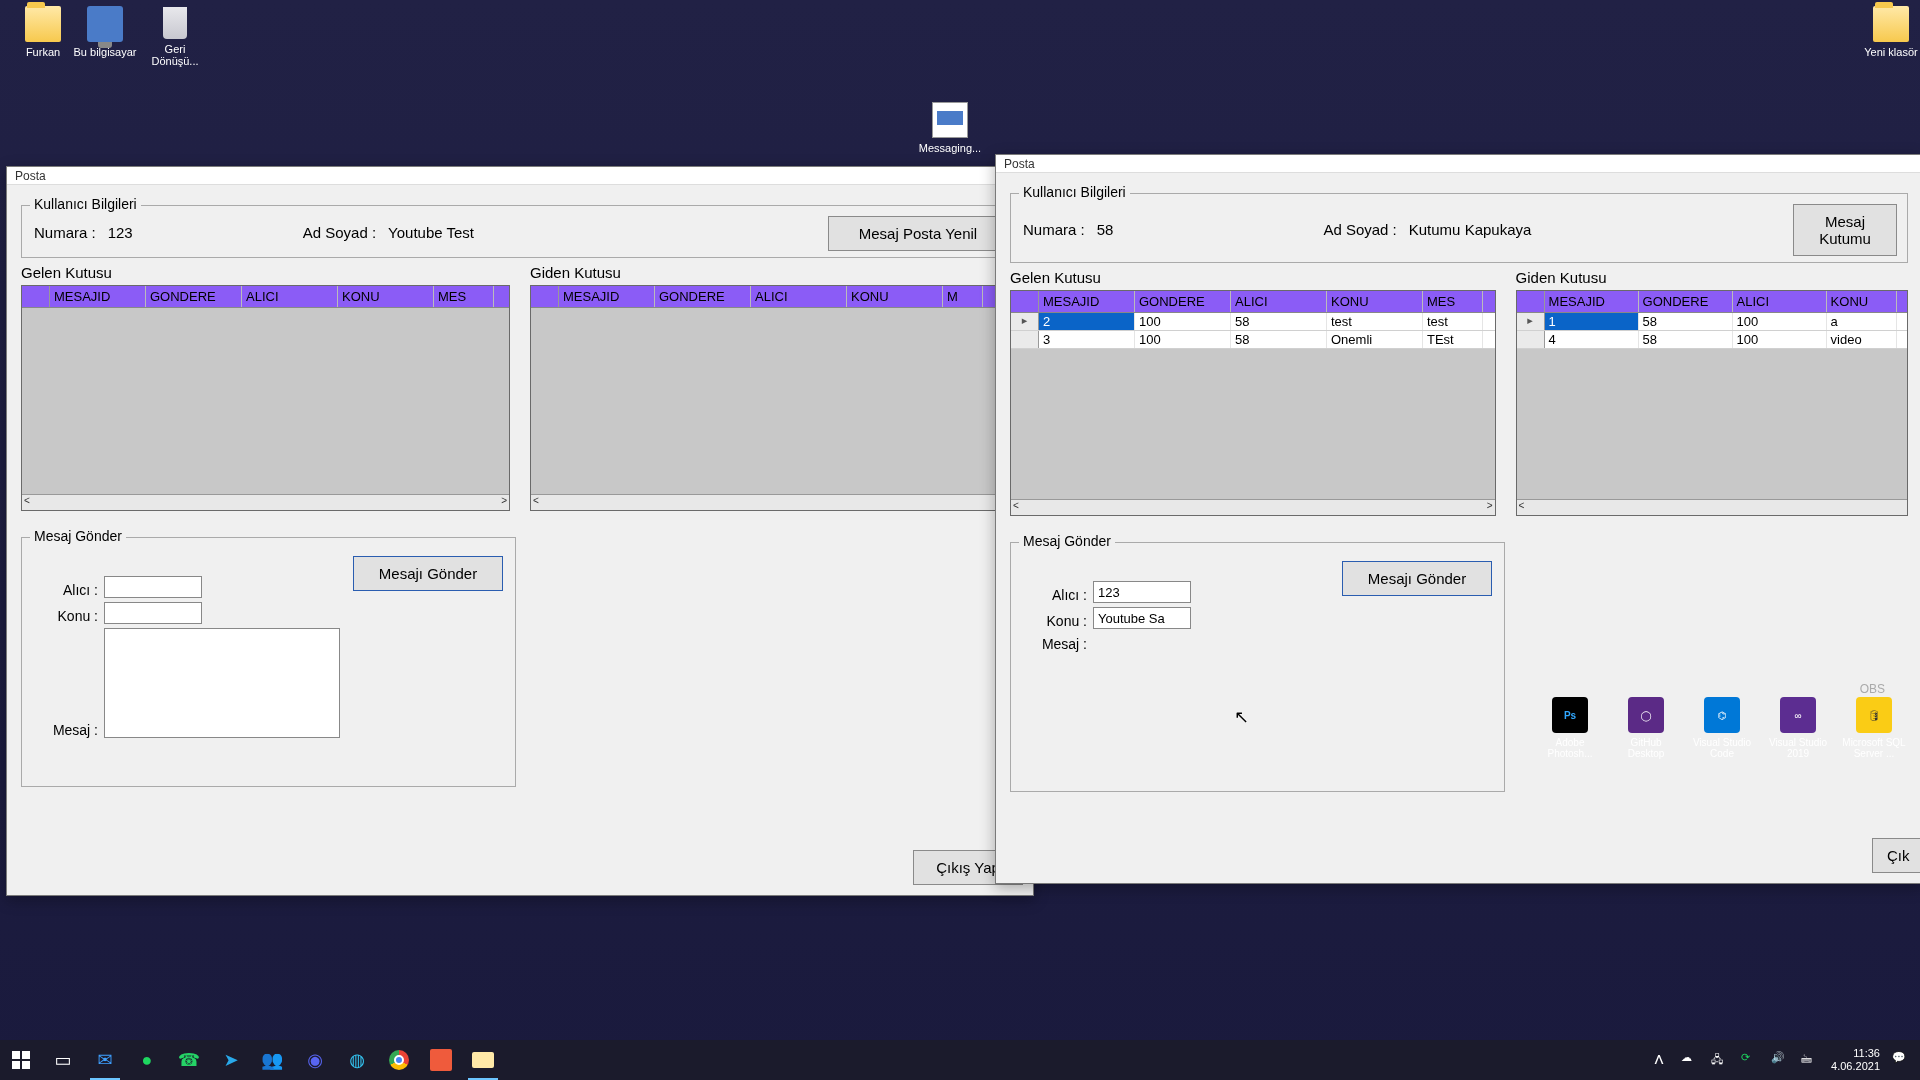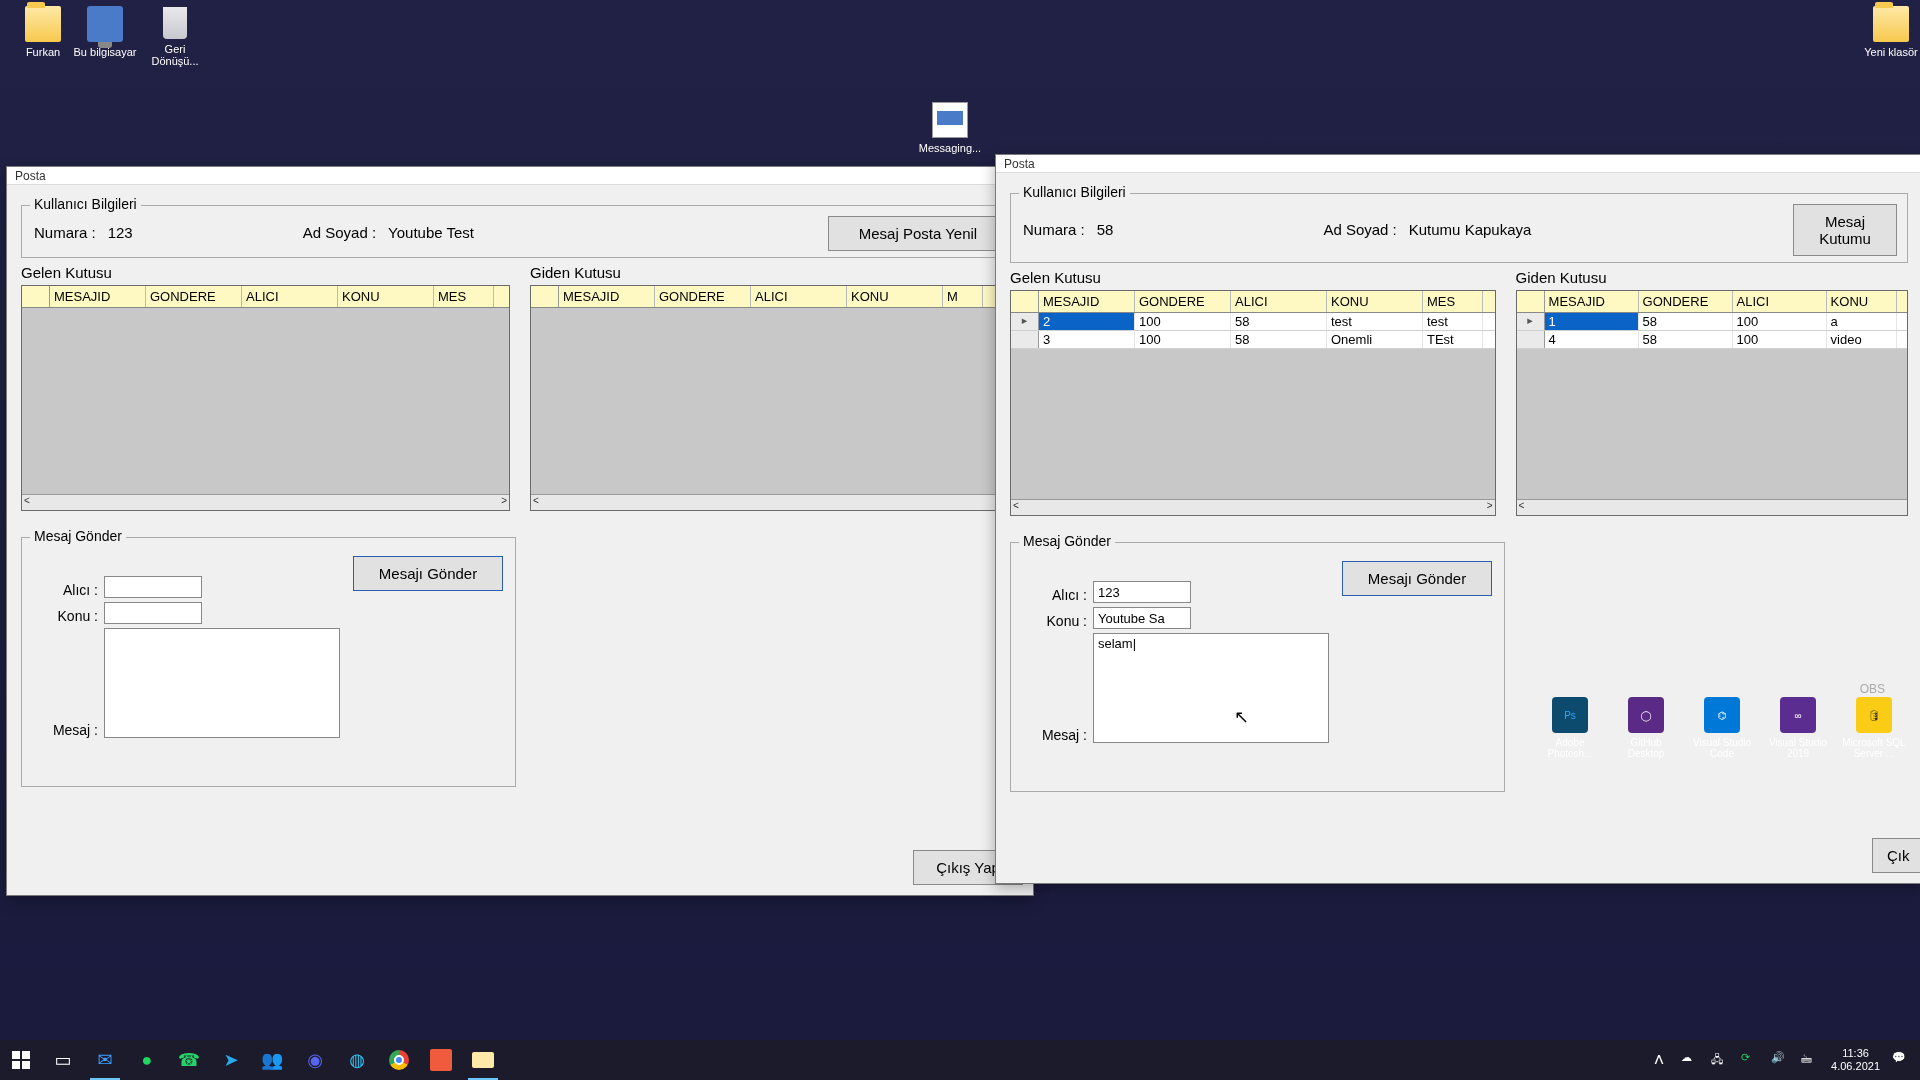--- a/index.html
+++ b/index.html
@@ -26,21 +26,21 @@
 .groupbox-title { position:absolute; top:-10px; left:8px; background:#f0f0f0; padding:0 4px; font-size:14px; }
 
 .info-row { display:flex; gap:40px; padding:6px 2px 8px; }
 .info-row .pair{ display:flex; gap:12px; }
 .info-row span{ font-size:15px; }
 
 .columns { display:flex; gap:20px; }
 .box { display:flex; flex-direction:column; }
 .box-title { font-size:15px; padding:2px 0 4px; }
 .grid { border:1px solid #6a6a6a; background:#c8c8c8; height:226px; position:relative; display:flex; flex-direction:column; }
-.grid-header { display:flex; background:#fef9c3; border-bottom:1px solid #888; }
+.grid-header { display:flex; background:#8b5cf6; border-bottom:1px solid #888; }
 .grid-header .rowhead{width:28px; border-right:1px solid #999;}
 .grid-header div { padding:3px 4px; font-size:13px; border-right:1px solid #bbb; overflow:hidden; white-space:nowrap; }
 .grid-rows { flex:1; background:#c8c8c8; position:relative; overflow:hidden; }
 .grid-row { display:flex; background:#fff; border-bottom:1px solid #d0d0d0; height:18px; }
 .grid-row .rowhead{ width:28px; background:#eaeaea; border-right:1px solid #999; text-align:center; font-size:11px; color:#555;}
 .grid-row div { padding:1px 4px; font-size:13px; border-right:1px solid #e5e5e5; overflow:hidden; white-space:nowrap;}
 .grid-row.selected .cell-id { background:#0a64c8; color:#fff; }
 .grid-scroll { height:16px; background:#e8e8e8; border-top:1px solid #999; display:flex; justify-content:space-between; padding:0 2px; font-size:10px; color:#333;}
 
 .btn { background:#e1e1e1; border:1px solid #2a5db0; padding:8px 14px; font-size:15px; cursor:pointer;}
@@ -49,21 +49,21 @@
 .form-row label{ width:64px; text-align:right; padding-top:3px;}
 .form-row input[type=text]{ height:22px; padding:2px 4px; font-size:13px; border:1px solid #888; background:#fff;}
 .form-row textarea{ padding:2px 4px; font-size:13px; border:1px solid #888; background:#fff; resize:none;}
 .cursor-arrow { pointer-events: none; }
 
 
 .taskbar { position:absolute; left:0; right:0; bottom:0; height:40px; background:#1b1b2c; display:flex; align-items:center; }
 .taskbar .tb-btn { width:42px; height:40px; display:flex; align-items:center; justify-content:center; color:#fff; font-size:18px; cursor:pointer; position:relative;}
 .taskbar .tb-btn.active::after{content:'';position:absolute;bottom:0;left:6px;right:6px;height:2px;background:#6cc5ff;}
 .tray{ margin-left:auto; display:flex; align-items:center; color:#fff; font-size:11px; gap:12px; padding-right:10px;}
-.tray .clock{text-align:center;line-height:1.2;}
+.tray .clock{text-align:right;line-height:1.2;}
 .tray .ico{width:18px;height:18px;display:inline-block;}
 
 .pinned-apps{position:absolute;right:14px;top:697px;display:flex;gap:12px;}
 .pinned{width:64px;text-align:center;color:#fff;font-size:10px;}
 .pinned .p-icon{width:36px;height:36px;margin:0 auto 4px;border-radius:4px;}
 .obs-label{position:absolute;right:35px;top:682px;color:#aaa;font-size:12px;}
 </style>
 </head>
 <body>
 
@@ -269,33 +269,32 @@
       <div class="form-row" style="margin-top:22px">
           <label>Alıcı :</label>
           <input type="text" style="width: 98px;" value="123">
         </div>
       <div class="form-row">
           <label>Konu :</label>
           <input type="text" style="width: 98px;" value="Youtube Sa">
         </div>
       <div class="form-row">
           <label>Mesaj :</label>
-          <textarea style="width: 236px; height: 110px;">selam|</textarea>
         </div>
     </div>
     <button class="btn btn-plain" style="position:absolute;right:0px;bottom:10px;width:50px">Çık</button>
   </div>
 </div>
 
 <div class="cursor-arrow" style="position:absolute;left:1234px;top:706px;font-size:18px;color:#000;text-shadow:0 0 2px #fff">↖</div>
 
 <div class="obs-label">OBS</div>
 <div class="pinned-apps">
   <div class="pinned">
-      <div class="p-icon" style="background:#0c4a6e;color:#31a8ff;display:flex;align-items:center;justify-content:center;font-weight:normal">Ps</div>
+      <div class="p-icon" style="background:#000000;color:#31a8ff;display:flex;align-items:center;justify-content:center;font-weight:bold">Ps</div>
       <div>Adobe Photosh...</div>
     </div>
   <div class="pinned">
       <div class="p-icon" style="background:#5b2a86;display:flex;align-items:center;justify-content:center;color:#fff">◯</div>
       <div>GitHub Desktop</div>
     </div>
   <div class="pinned">
       <div class="p-icon" style="background:#0078d7;display:flex;align-items:center;justify-content:center;color:#fff">⌬</div>
       <div>Visual Studio Code</div>
     </div>

